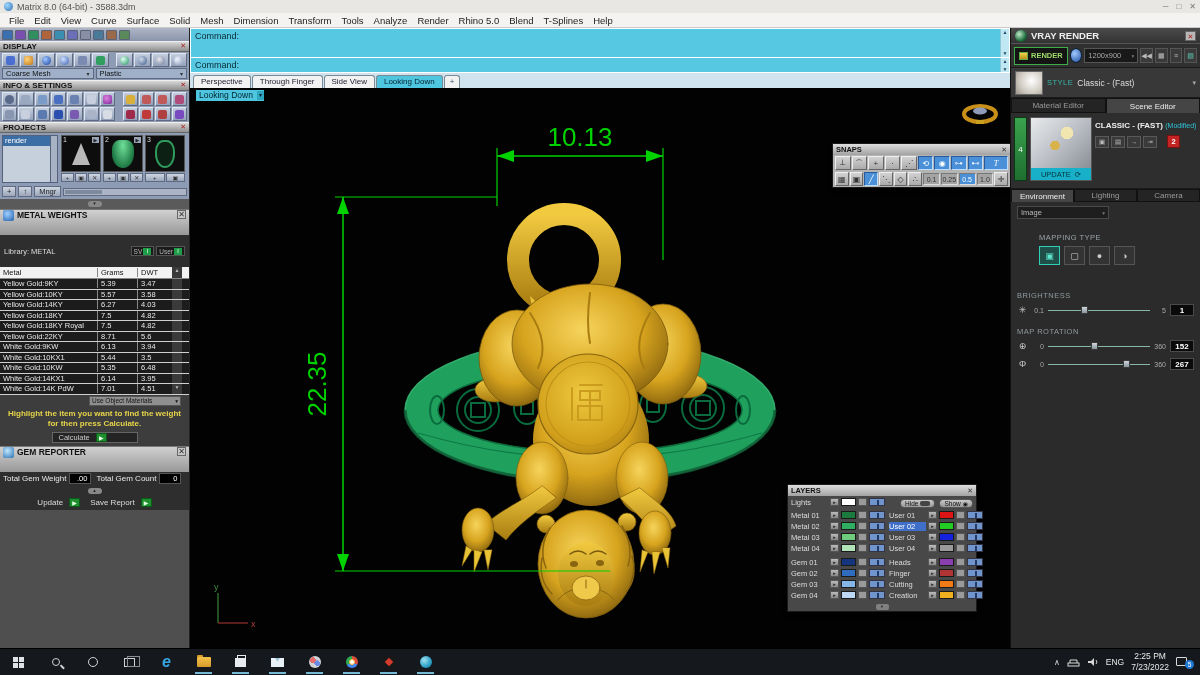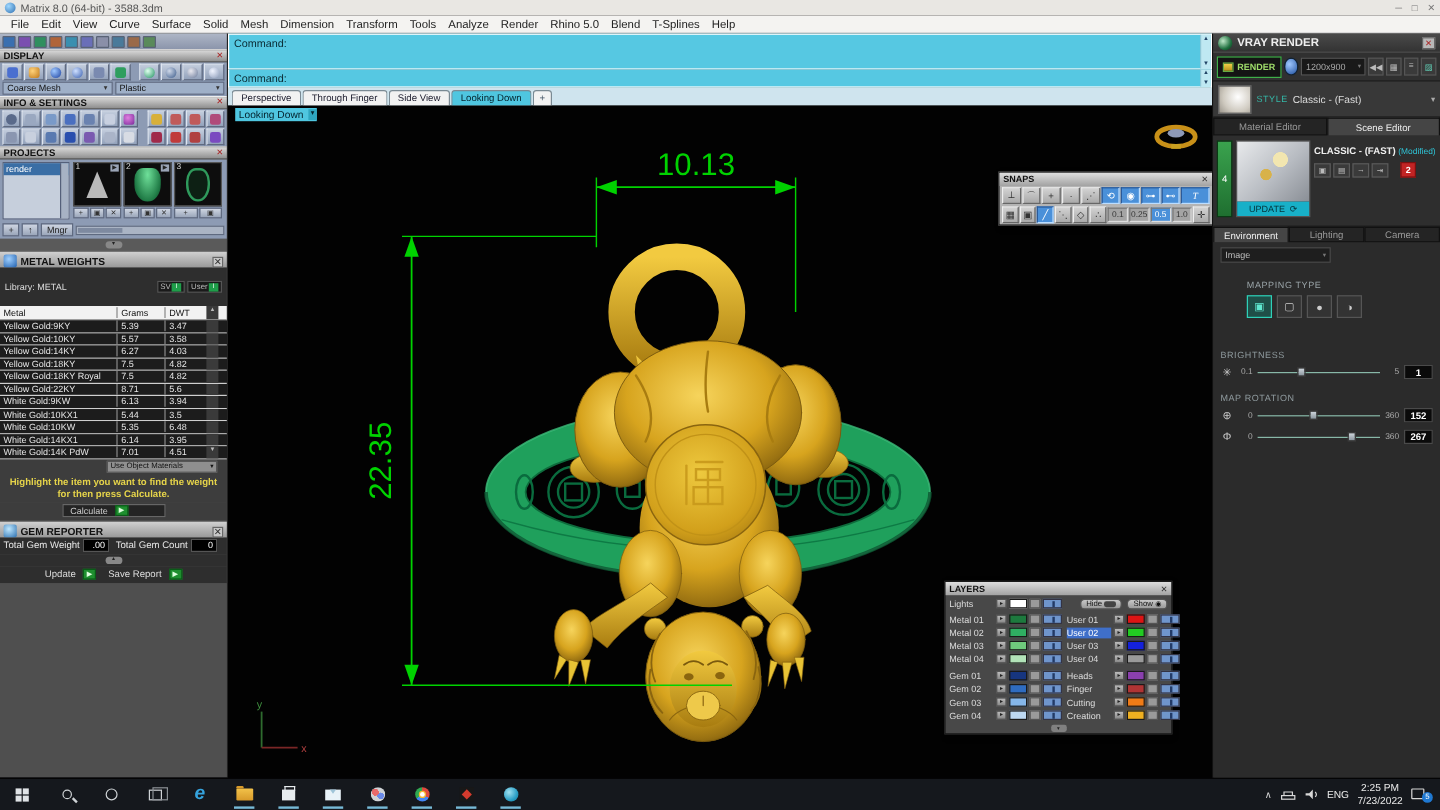--- a/index.html
+++ b/index.html
@@ -42,21 +42,21 @@
   .thumb .mini span { flex:1; height:9px; background:linear-gradient(#cfd6e2,#9aa6ba); border:1px solid #5f6a80; font-size:6px; text-align:center; line-height:8px; color:#333; }
   .prism { position:absolute; left:10px; top:7px; width:0; height:0; border-left:9px solid transparent; border-right:9px solid transparent; border-bottom:22px solid #b9b9b9; }
   .claw2 { position:absolute; left:8px; top:4px; width:22px; height:28px; background:radial-gradient(ellipse at 50% 20%,#6fe09a,#1f7a45 70%,#0a3a20); border-radius:40% 40% 60% 60%; }
   .claw3 { position:absolute; left:9px; top:4px; width:20px; height:28px; border:2px solid #2f9a5c; border-radius:45% 45% 55% 55%; background:#0d2014; }
   .projbtns { display:flex; gap:2px; align-items:center; background:#8d9bb4; padding:1px 2px 2px; }
   .pbtn { height:11px; background:linear-gradient(#cfd6e2,#9aa6ba); border:1px solid #5f6a80; font-size:7.5px; color:#222; padding:0 4px; line-height:9px; }
   .hscroll { flex:1; height:8px; background:#aab4c4; border:1px solid #5f6a80; position:relative; }
   .hscroll .th { position:absolute; left:1px; top:1px; width:30%; height:4px; background:#7e8aa0; }
   .collapse { height:10px; background:#5a5a5a; display:flex; align-items:center; justify-content:center; }
   .collapse .dot { width:14px; height:6px; background:#888; border-radius:3px; font-size:5px; color:#222; text-align:center; line-height:5px; }
-  .mwhdr { height:14px; background:linear-gradient(#d0d0d0,#989898); display:flex; align-items:flex-end; font-size:8.5px; font-weight:bold; color:#111; padding:0 3px; gap:3px; border-top:1px solid #777; }
+  .mwhdr { height:26px; background:linear-gradient(#d0d0d0,#989898); display:flex; align-items:flex-start; font-size:8.5px; font-weight:bold; color:#111; padding:0 3px; gap:3px; border-top:1px solid #777; }
   .mwhdr .sq { width:11px; height:11px; background:radial-gradient(circle at 40% 35%,#9fd0ff,#1f5fae); border-radius:2px; }
   .mwhdr .x { margin-left:auto; color:#333; font-size:8px; font-weight:normal; border:1px solid #666; width:9px; height:9px; line-height:8px; text-align:center; background:#c8c8c8; }
   .libr { height:13px; background:#2e2e2e; display:flex; align-items:center; font-size:7.5px; color:#ddd; padding:16px 4px; gap:2px; }
   .tog { display:flex; align-items:center; gap:1px; background:#1a1a1a; border:1px solid #555; padding:0 2px; height:10px; font-size:6.5px; color:#bbb; }
   .tog .sw { width:8px; height:7px; background:#1f9e4a; color:#fff; font-size:5.5px; text-align:center; line-height:7px; }
   .mwtable { background:#1c1c1c; font-size:7.5px; }
   .mwhead { display:flex; background:#f2f2f2; color:#111; height:12px; align-items:center; border-bottom:1px solid #888; }
   .mwrow { display:flex; height:10.5px; align-items:center; color:#e6e6e6; border-bottom:1px solid #cfcfcf; background:#1c1c1c; }
   .cA { width:98px; padding-left:3px; border-right:1px solid #888; white-space:nowrap; overflow:hidden; }
   .cB { width:40px; padding-left:3px; border-right:1px solid #888; }
@@ -93,21 +93,21 @@
   .ftitle .x { margin-left:auto; font-size:7px; color:#333; }
   .snaps { left:642px; top:55px; width:179px; background:#b4b4b4; }
   .srow { display:flex; gap:1px; padding:1px 2px; align-items:center; }
   .sbtn { width:17px; height:14px; background:linear-gradient(#d2d2d2,#aaa); border:1px solid; border-color:#eee #666 #666 #eee; font-size:8px; color:#333; display:flex; align-items:center; justify-content:center; }
   .sbtn.on { background:#4a90d9; color:#fff; border-color:#2a5a9a #bdf #bdf #2a5a9a; }
   .sbtn.wide { width:26px; font-family:"Liberation Serif",serif; font-style:italic; }
   .sval { width:21px; height:12px; background:#a4a4a4; border:1px solid; border-color:#777 #ddd #ddd #777; font-size:7px; color:#333; text-align:center; line-height:11px; }
   .sval.on { background:#4a90d9; color:#fff; }
 
   .layers { left:597px; top:396px; width:190px; background:#484848; font-size:7.5px; }
-  .lrow { display:flex; align-items:center; height:10px; margin-bottom:1px; gap:2px; }
+  .lrow { display:flex; align-items:flex-start; height:10px; margin-bottom:1px; gap:2px; }
   .llab { width:37px; color:#ddd; overflow:hidden; white-space:nowrap; }
   .llab.sel { background:#3f6fc9; color:#fff; }
   .lbtn { width:9px; height:8px; background:linear-gradient(#bbb,#888); border:1px solid #555; font-size:5px; line-height:7px; text-align:center; color:#222; }
   .lsw { width:15px; height:8px; border:1px solid #1a1a1a; }
   .llock { width:9px; height:8px; background:#9a9a9a; border:1px solid #555; }
   .lvis { width:16px; height:8px; background:#6f95cc; border:1px solid #334; position:relative; }
   .lvis::after { content:""; position:absolute; left:7px; top:1px; width:2px; height:5px; background:#223a66; }
   .lgrid { display:flex; gap:4px; padding:2px 3px 0; }
   .lcol { flex:1; }
   .lgap { height:3px; }

